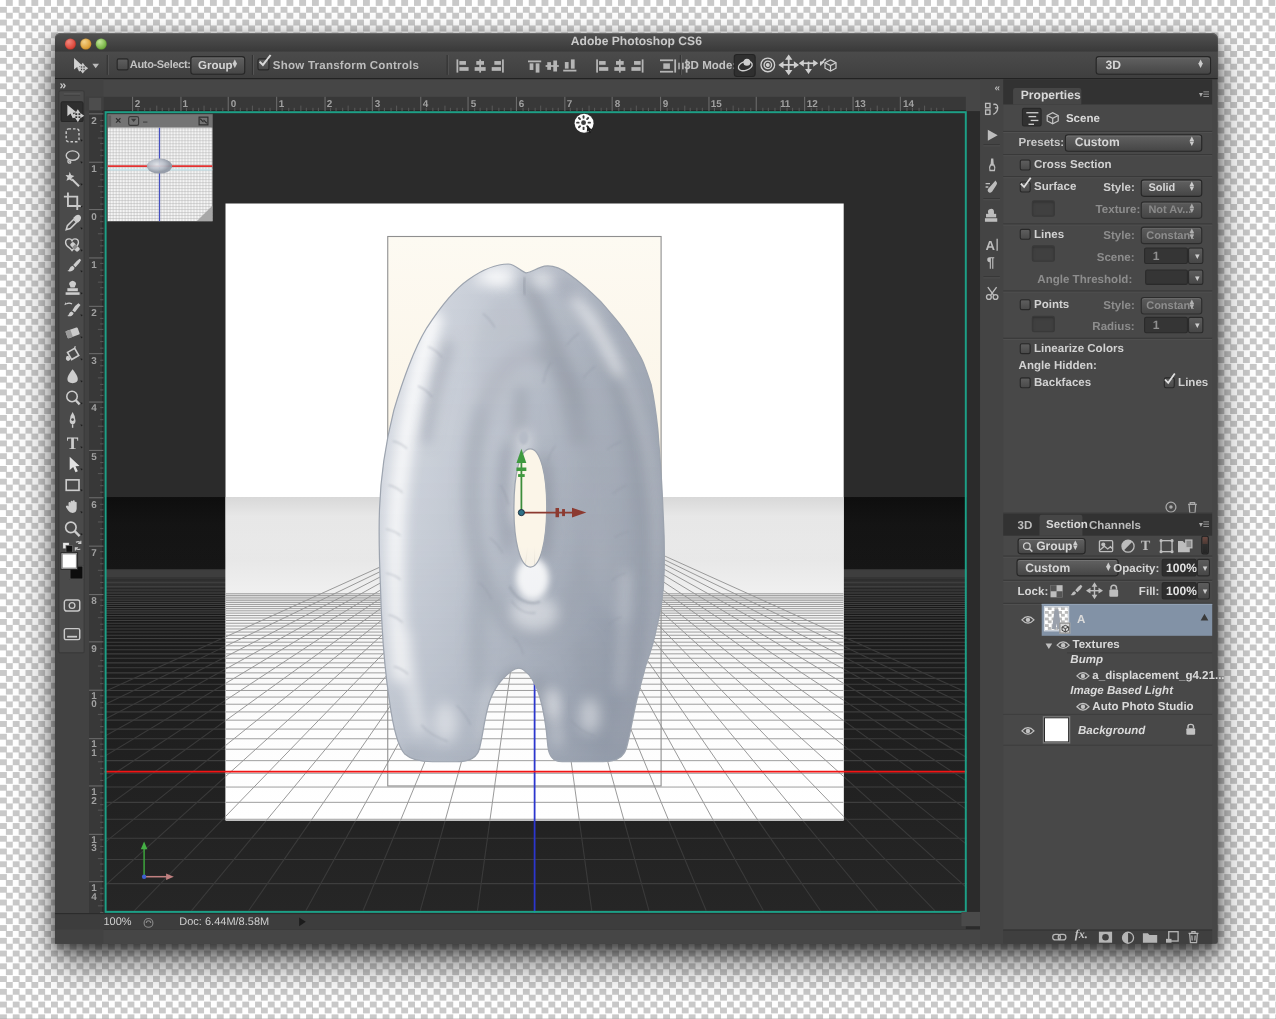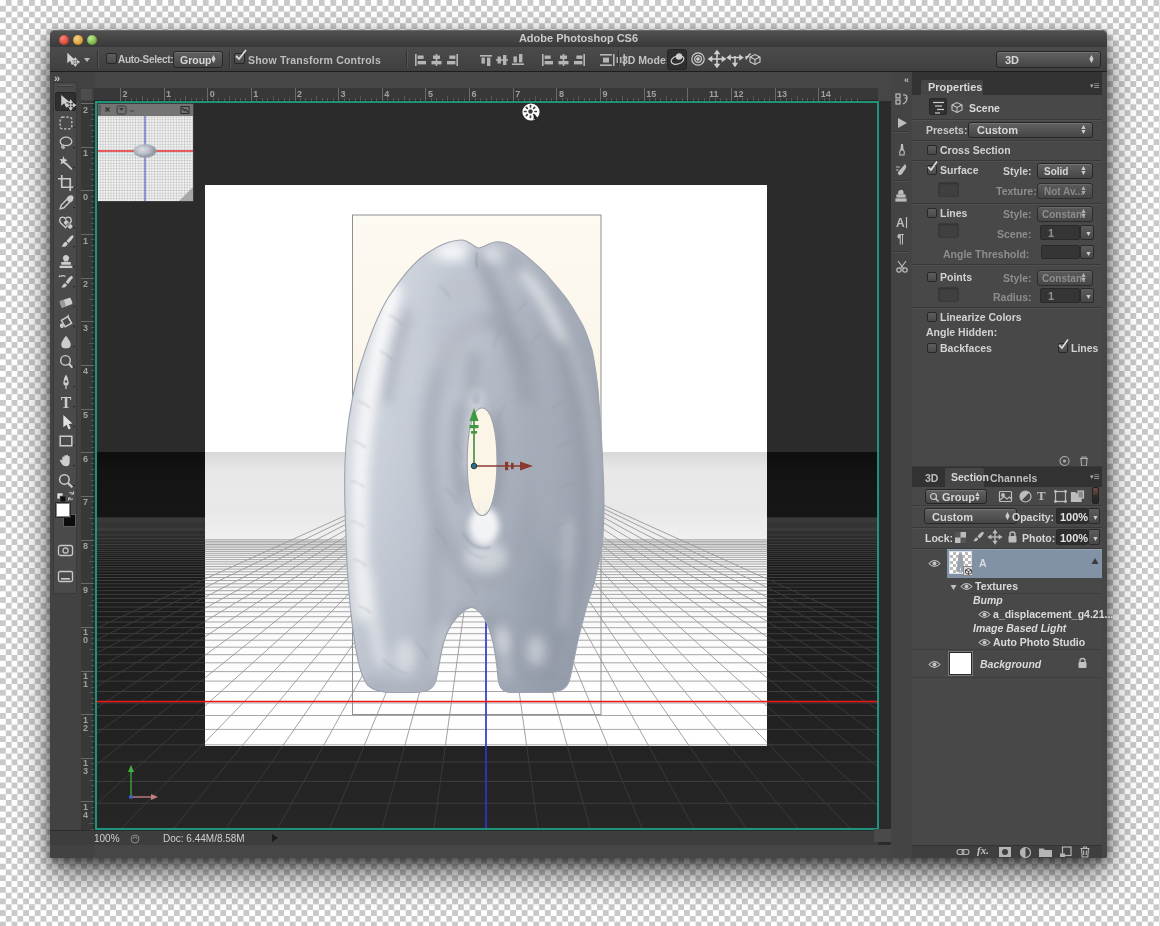--- a/index.html
+++ b/index.html
@@ -1283,21 +1283,21 @@
           <path d="M7 0.5 5.6 2.7 8.4 2.7Z"></path>
           <path d="M7 13.5 5.6 11.3 8.4 11.3Z"></path>
           <path d="M0.5 7 2.7 5.6 2.7 8.4Z"></path>
           <path d="M13.5 7 11.3 5.6 11.3 8.4Z"></path>
         </g>
       </svg>
       <svg class="abs" style="left:94px;top:458px" width="13" height="14" viewBox="0 0 13 14">
         <rect x="2.5" y="6" width="8" height="6.5" rx="1" fill="#bdbdbd"></rect>
         <path d="M4 6 L4 4.5 Q4 2 6.5 2 Q9 2 9 4.5 L9 6" fill="none" stroke="#bdbdbd" stroke-width="1.4"></path>
       </svg>
-      <span class="wlbl" style="left:110px;top:460px;width:32px;text-align:right;color:#d6d6d6">Photo:</span>
+      <span class="wlbl" style="left:110px;top:460px;width:32px;text-align:right;color:#d6d6d6">Fill:</span>
       <div class="field" style="left:144px;top:457px;width:32px;height:16px;background:#2e2e2e;color:#e3e3e3">
         <span style="position:absolute;left:3px;top:1.5px">100%</span>
       </div>
       <div class="spin" style="left:176px;top:457px;height:16px;width:12px">
         <span style="position:absolute;left:3px;top:4.5px">▼</span>
       </div>
       <div class="pdiv" style="top:476px"></div>
       <div class="abs" style="left:35px;top:477px;width:155px;height:29px;background:#8292a6"></div>
       <div class="abs" style="left:35px;top:477px;width:155px;height:1px;background:#93a2b5"></div>
       <svg class="abs" style="left:16px;top:487px" width="13.0" height="9.0" viewBox="0 0 13 9">

